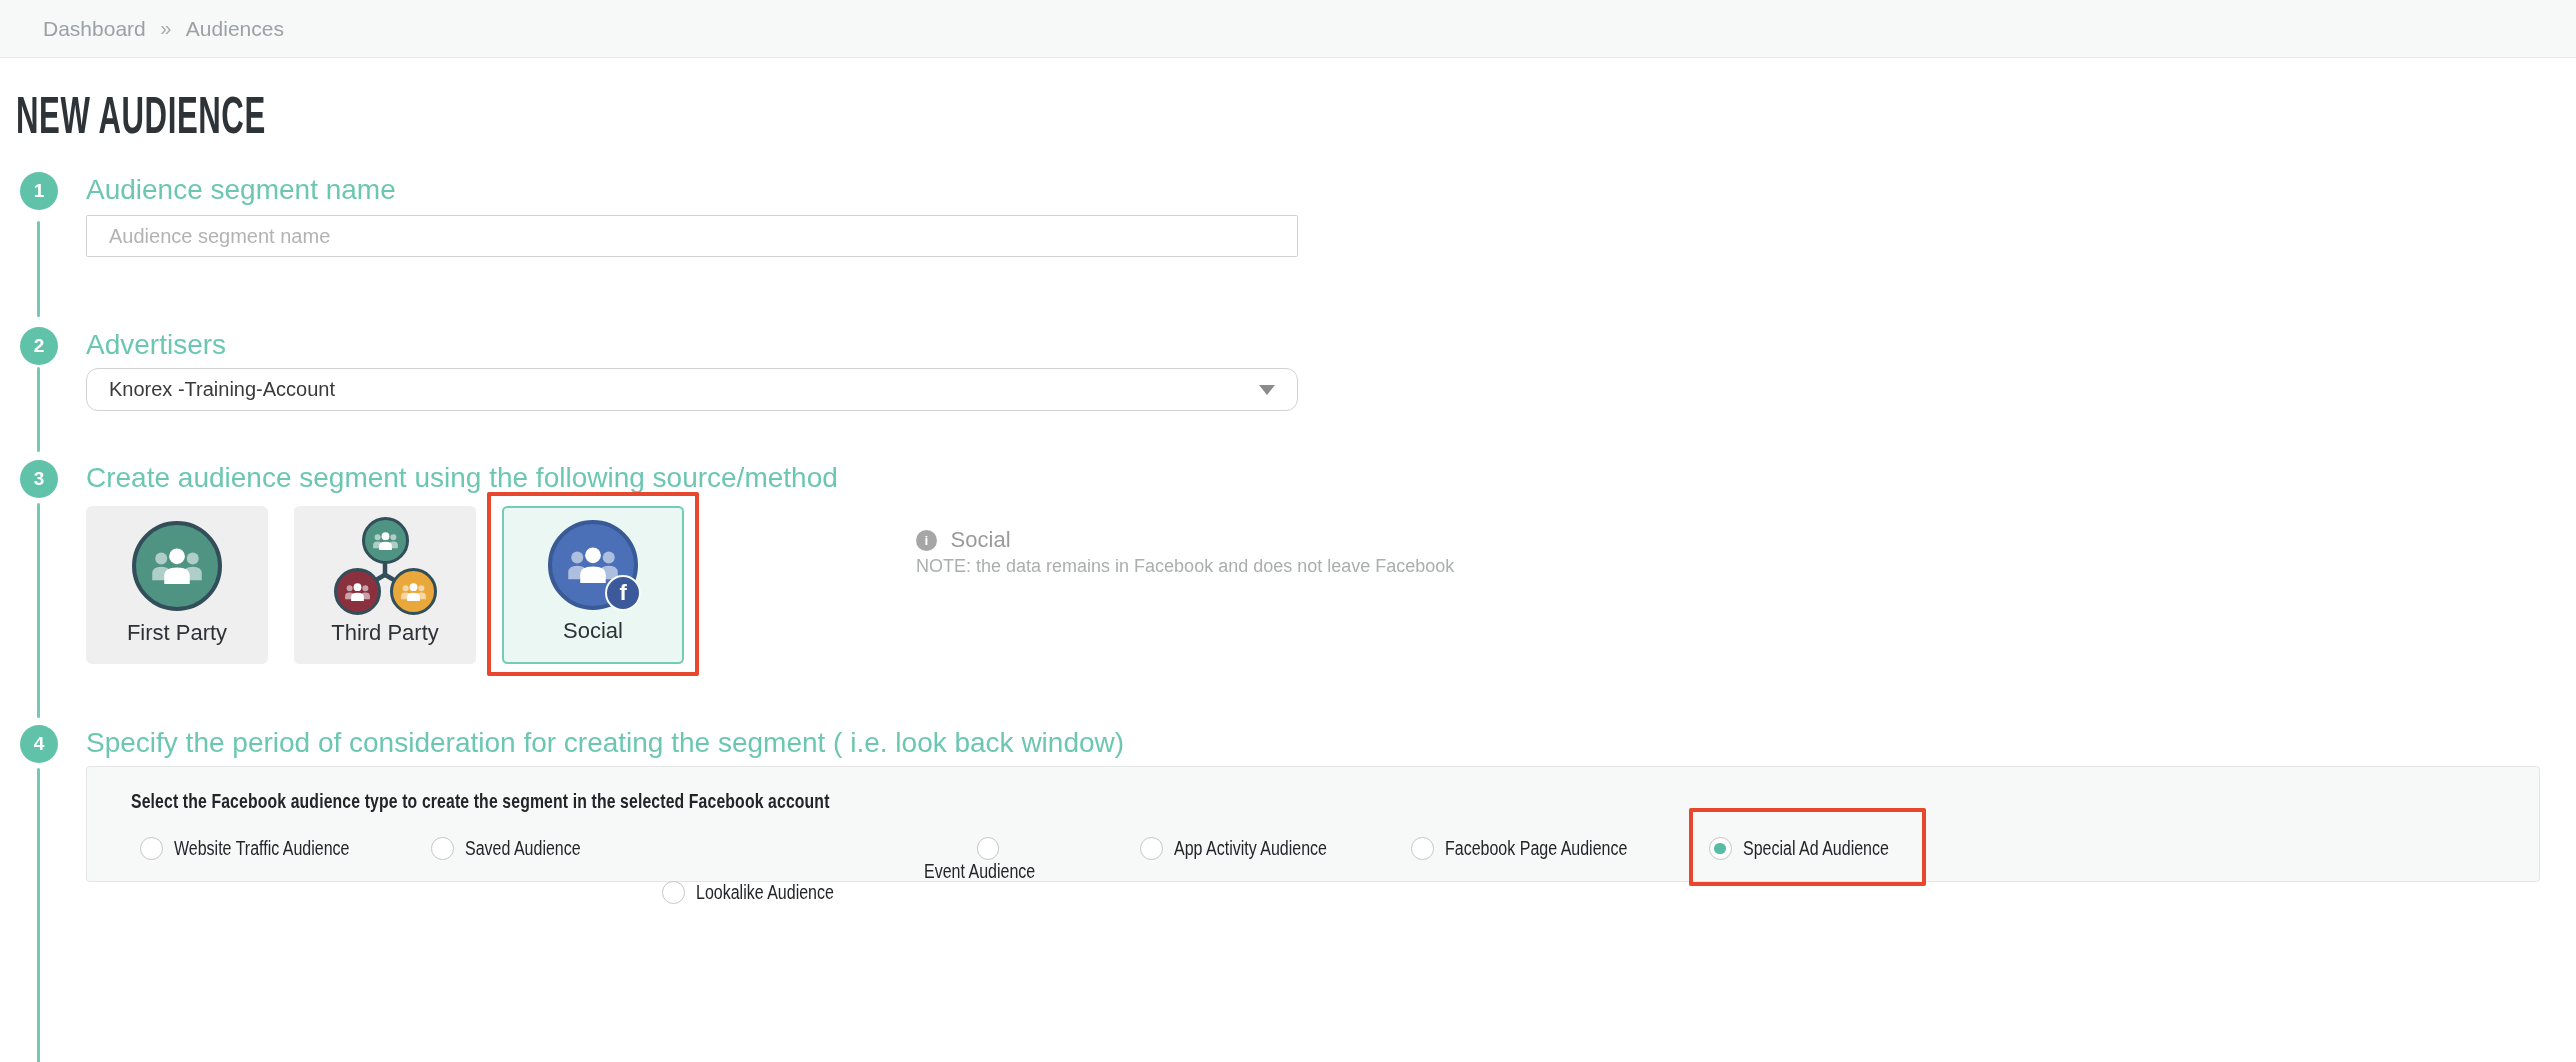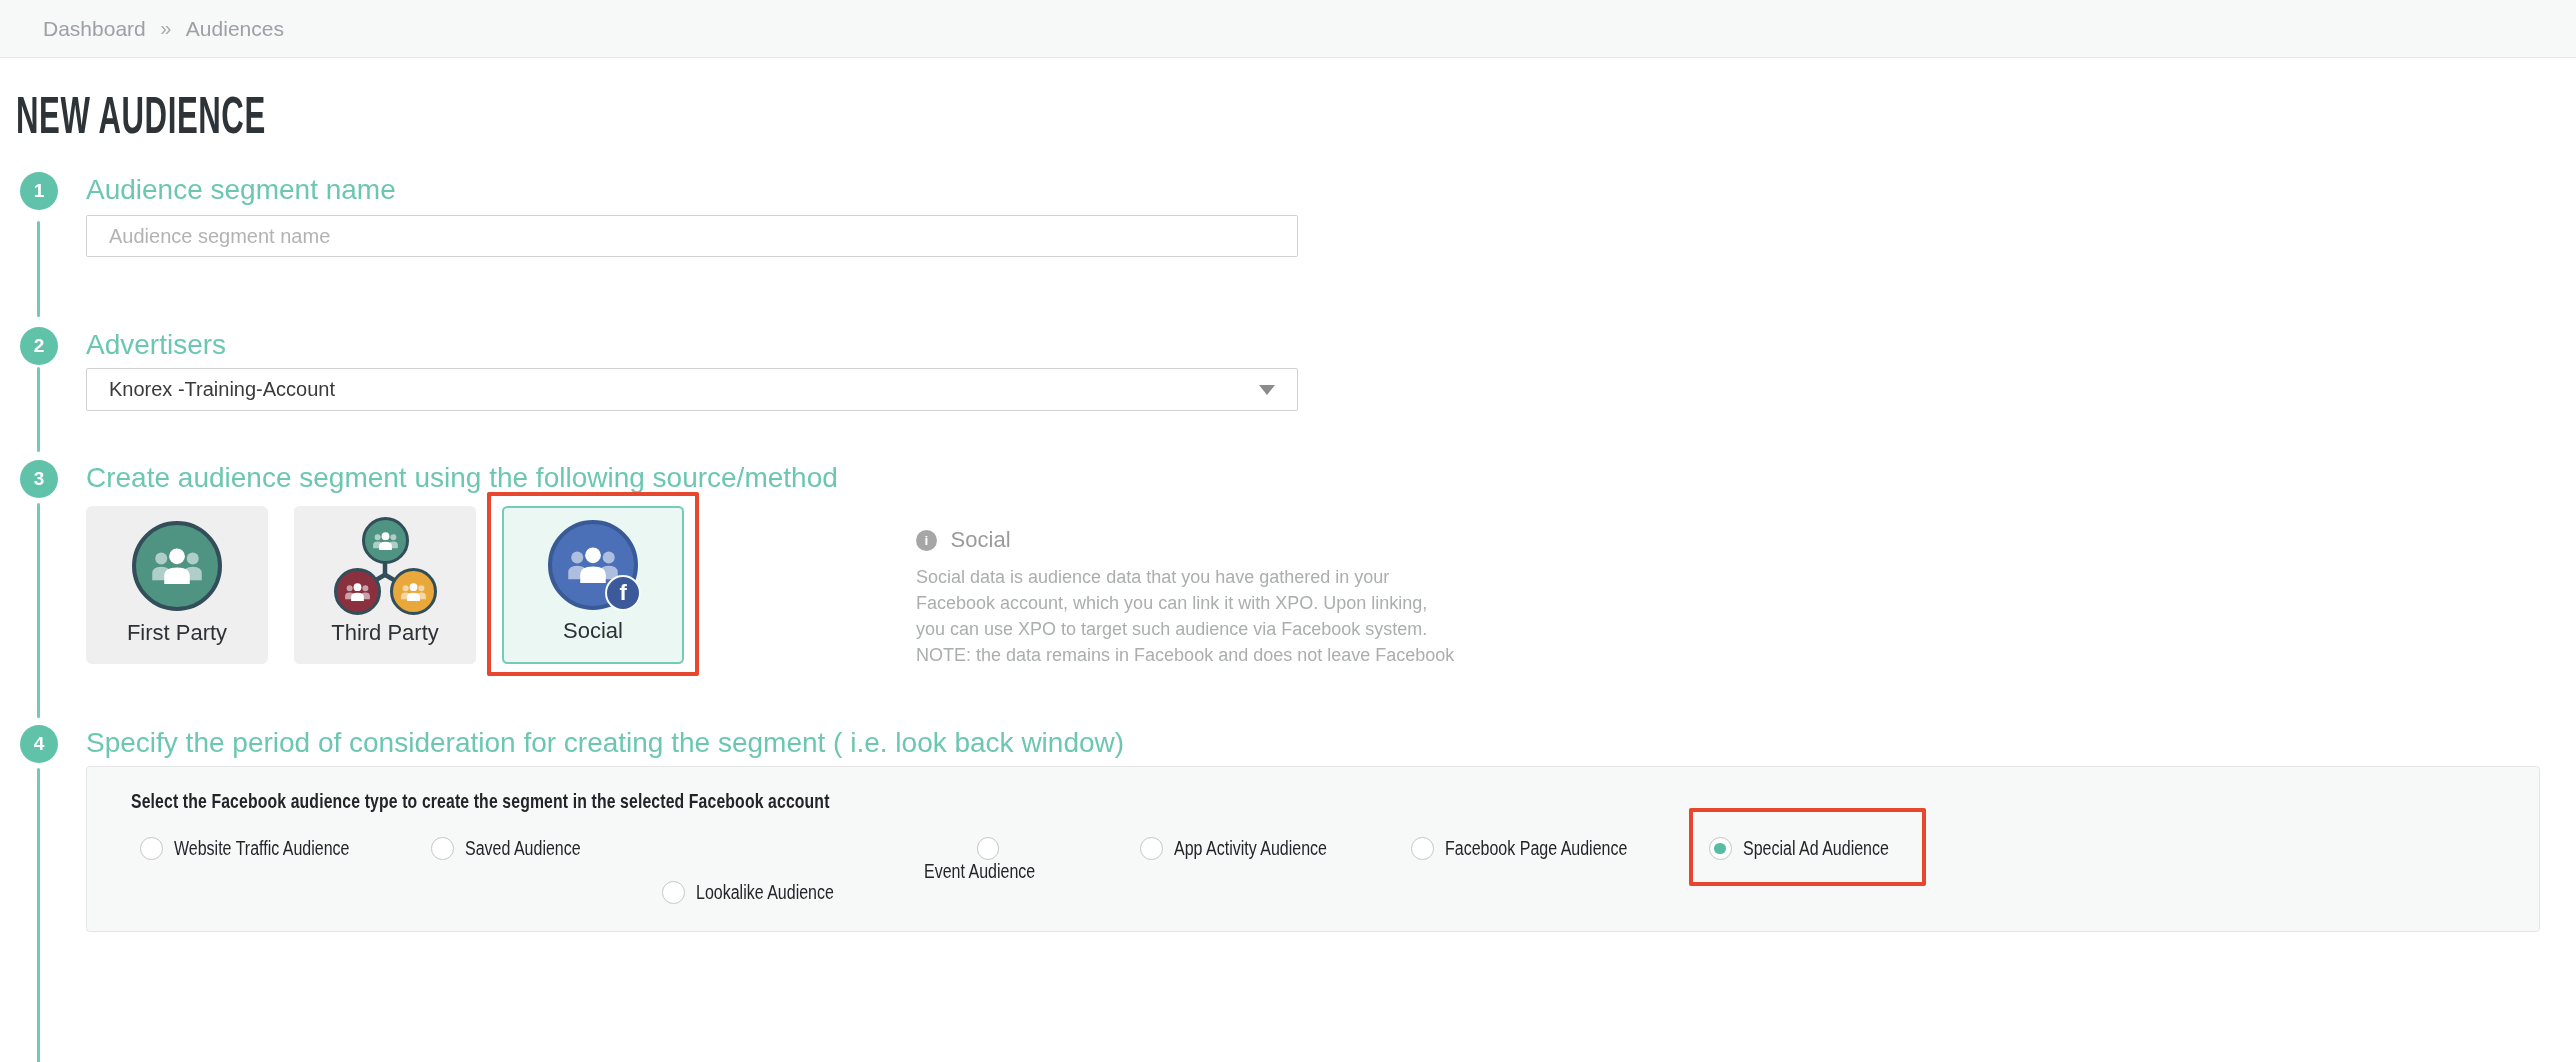--- a/index.html
+++ b/index.html
@@ -35,21 +35,21 @@
     color:#6cc7b2; white-space:nowrap;
   }
   
   .textinput{
     position:absolute; left:86px; top:215px; width:1212px; height:42px;
     border:1.8px solid #d2d2d2; border-radius:1.8px; background:#fff;
     padding:0 22px; font-size:20px; color:#3a3a3a; font-family:inherit; outline:none;
   }
   .textinput::placeholder{ color:#b3b3b3; }
   .selectbox{
-    position:absolute; background:#fff; border:1.8px solid #d2d2d2; border-radius:2px;
+    position:absolute; background:#fff; border:1.8px solid #d2d2d2; border-radius:12px;
     display:flex; align-items:center; justify-content:space-between;
     padding:0 22px; font-size:20px; color:#3a3a3a; cursor:pointer;
   }
   .sel-advertiser{ left:86px; top:368px; width:1212px; height:43px; }
   .caret{ width:0; height:0; border-left:8.1px solid transparent; border-right:8.1px solid transparent; border-top:10px solid #8b8b8b; }
   
   .card{
     position:absolute; top:506px; width:182px; height:158px;
     background:#efeff0; border-radius:5.4px; cursor:pointer;
   }
@@ -96,21 +96,21 @@
     width:21px; height:21px; border-radius:50%; background:#a6a6a6; color:#fff;
     font-size:13.6px; font-weight:bold; display:flex; align-items:center; justify-content:center;
   }
   .info-body{ margin-top:11px; font-size:18px; line-height:26px; color:#abaeae; }
   .info-note{ font-size:18px; line-height:26px; color:#abaeae; }
   
   .panel{
     position:absolute; left:86px; width:2454px;
     background:#f7f8f8; border:0.9px solid #e4e6e6; border-radius:3.6px;
   }
-  .panel-types{ top:766px; height:166px; }
+  .panel-types{ top:766px; height:116px; }
   .panel-account{ top:925px; height:125px; }
   .panel-label{
     position:absolute; left:44px; font-size:21px; font-weight:bold; color:#212528;
     transform:scaleX(.75); transform-origin:left center; white-space:nowrap; letter-spacing:0.2px;
   }
   .panel-types .panel-label{ top:22px; }
   .panel-account .panel-label{ top:10px; }
   
   .radio-item{ position:absolute; top:70px; display:flex; align-items:center; cursor:pointer; }
   .radio-circle{
@@ -227,21 +227,20 @@
   </div>
 
 
   <div class="annot annot-social"></div>
 
   <div class="infobox">
     <div class="info-head">
       <span class="info-i">i</span>
       <span>Social</span>
     </div>
-    <div class="info-body">Social data is audience data that you have gathered in your Facebook account, which you can link it with XPO. Upon linking, you can use XPO to target such audience via Facebook system.</div>
     <div class="info-note">NOTE: the data remains in Facebook and does not leave Facebook</div>
   </div>
 
   <div class="badge" style="top:725px;">4</div>
   <div class="step-heading" style="top:723px;">Specify the period of consideration for creating the segment ( i.e. look back window)</div>
 
   <div class="panel panel-types">
     <div class="panel-label">Select the Facebook audience type to create the segment in the selected Facebook account</div>
 
     <div class="radio-item" style="left:53px;">

